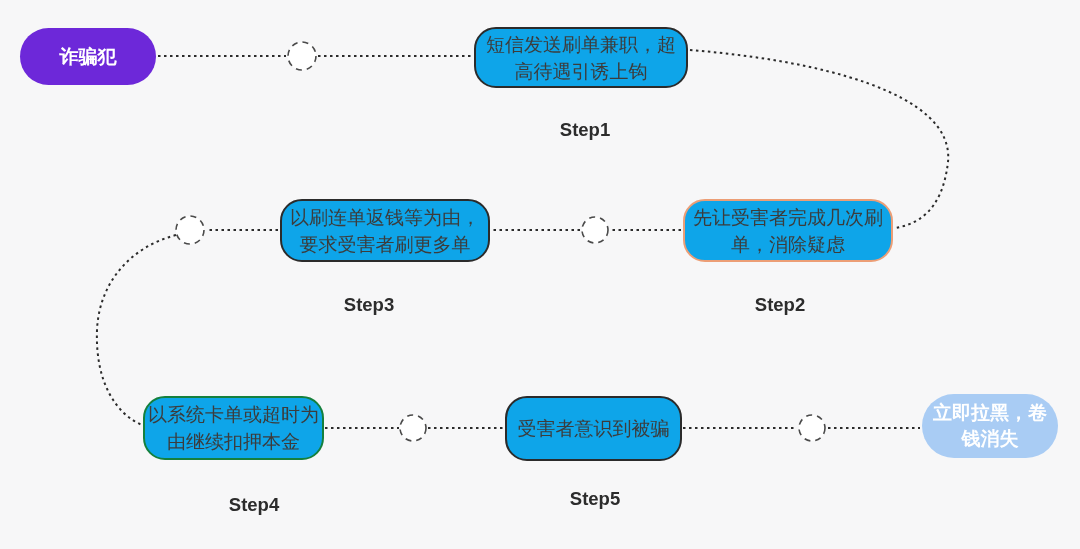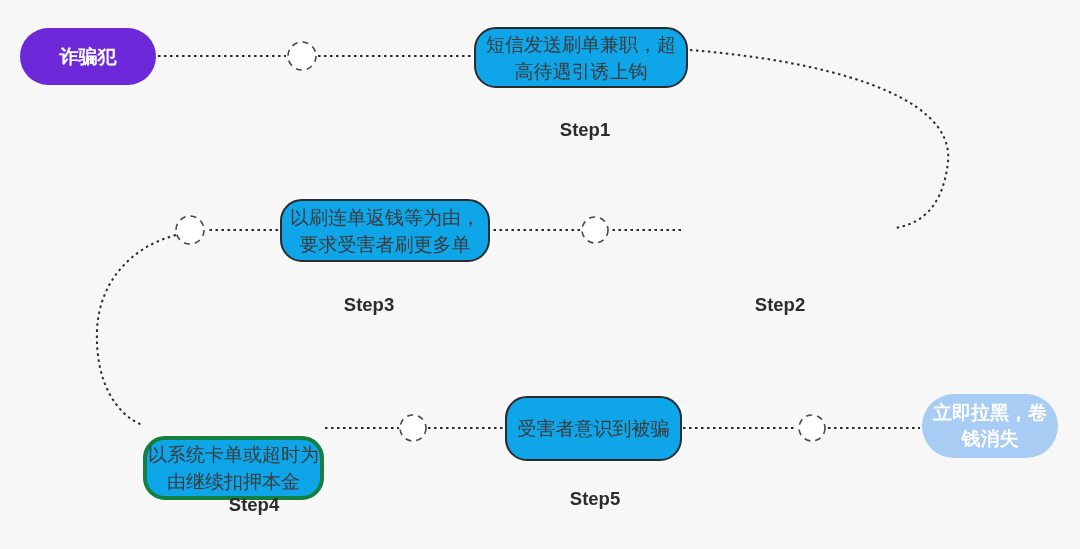--- a/index.html
+++ b/index.html
@@ -27,21 +27,21 @@
     text-align: center;
     background: #0ea5e9;
     border-radius: 22px;
     font-size: 19px;
     line-height: 27px;
     color: #3c3c3c;
     white-space: nowrap;
   }
   .node.dark-border   { border: 2px solid #2b2b2b; }
   .node.orange-border { border: 2px solid #ec9e76; }
-  .node.pink-border   { border: 4px solid #15803d; margin-top: 40px; }
+  .node.pink-border   { border: 2px solid #15803d; }
   .node.pill {
     border: none;
     border-radius: 32px;
     color: #ffffff;
     font-weight: bold;
     line-height: 26px;
   }
   .node.pill-start { background: #6d28d9; }
   .node.pill-end   { background: #a9ccf4; }
   .step-label {
@@ -89,20 +89,24 @@
 
   <div class="node pill pill-start" style="left:20px; top:28px; width:136px; height:57px; font-size:19px;">
     <div>诈骗犯</div>
   </div>
 
   <div class="node dark-border" style="left:474px; top:27px; width:214px; height:61px;">
     <div>短信发送刷单兼职，超</div>
     <div>高待遇引诱上钩</div>
   </div>
 
+  <div class="node orange-border" style="left:683px; top:199px; width:210px; height:63px;">
+    <div>先让受害者完成几次刷</div>
+    <div>单，消除疑虑</div>
+  </div>
 
   <div class="node dark-border" style="left:280px; top:199px; width:210px; height:63px;">
     <div>以刷连单返钱等为由，</div>
     <div>要求受害者刷更多单</div>
   </div>
 
   <div class="node pink-border" style="left:143px; top:396px; width:181px; height:64px;">
     <div>以系统卡单或超时为</div>
     <div>由继续扣押本金</div>
   </div>

